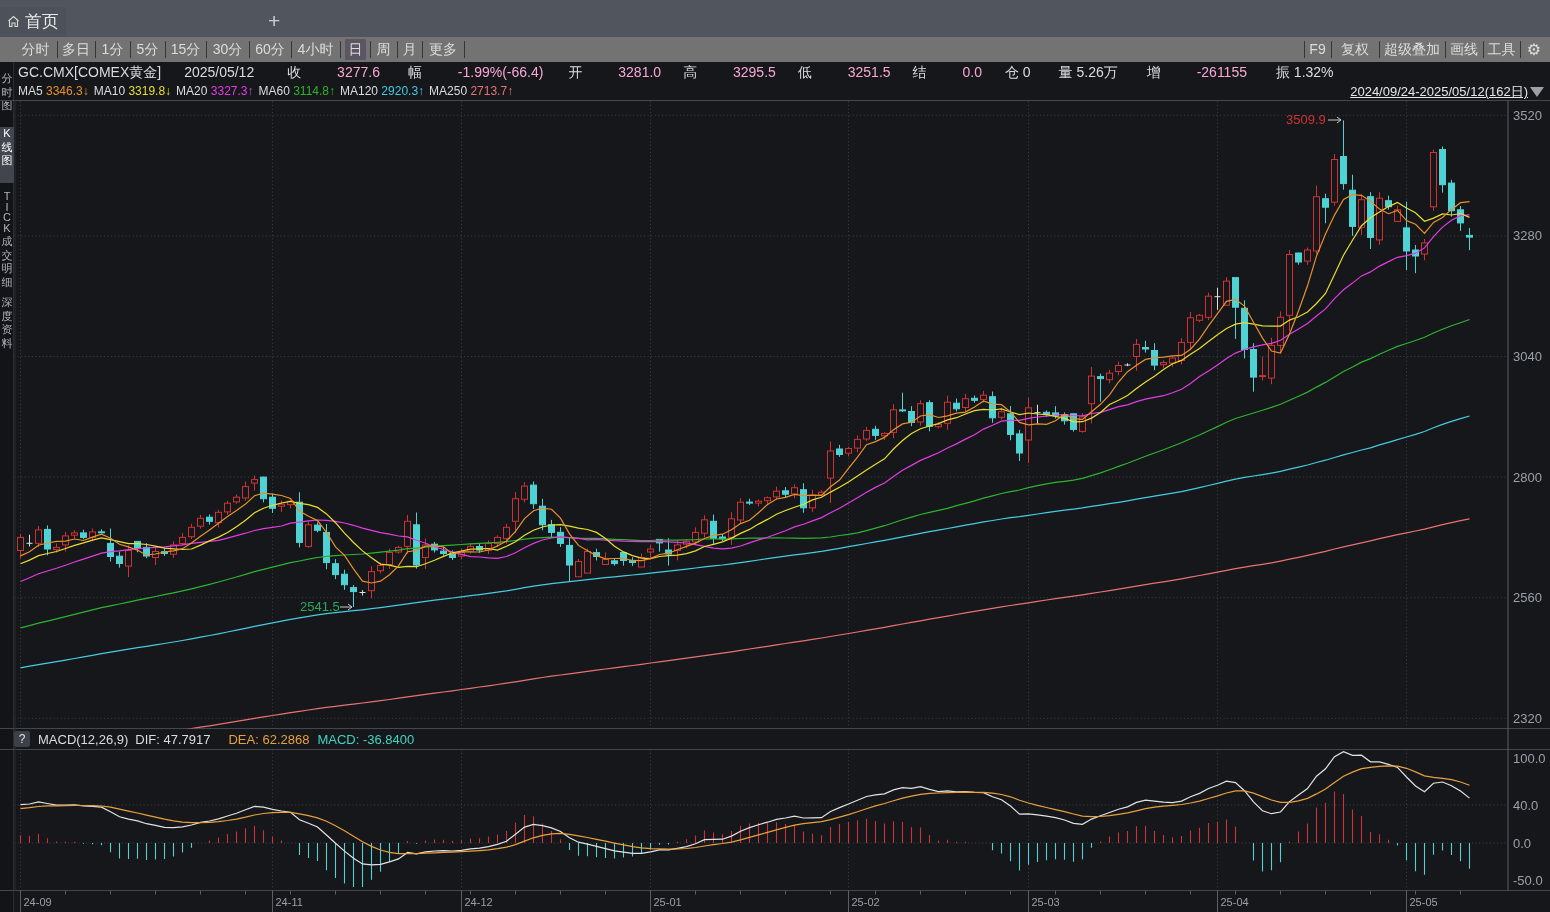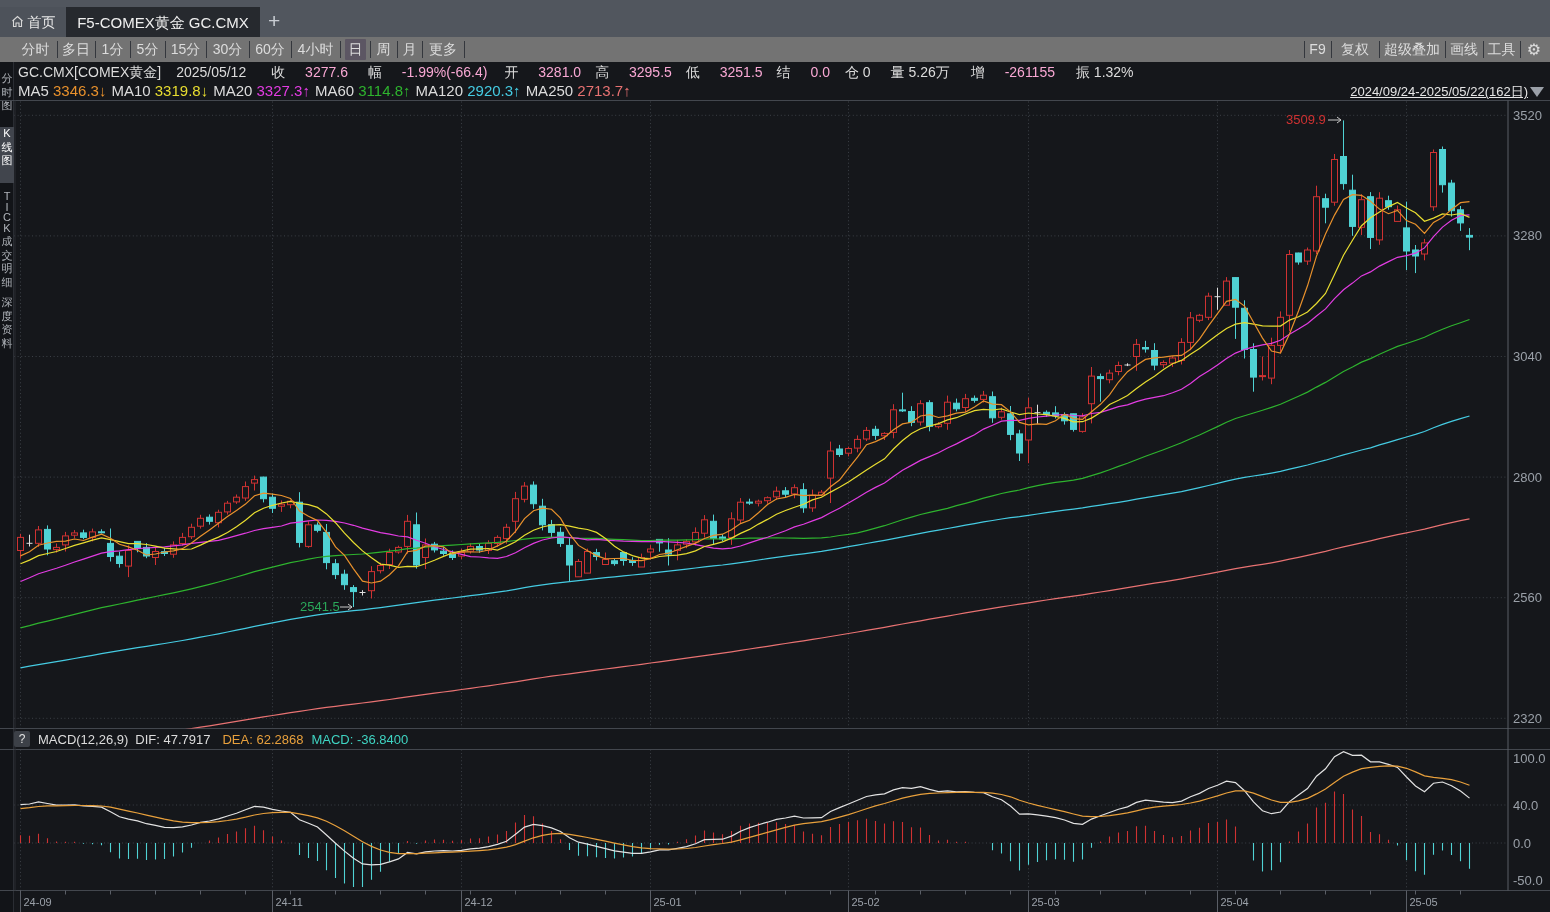--- a/index.html
+++ b/index.html
@@ -1,38 +1,37 @@
 <!DOCTYPE html>
 <html><head><meta charset="utf-8"><style>
 *{margin:0;padding:0;box-sizing:border-box}
 body{width:1550px;height:912px;background:#15171b;font-family:"Liberation Sans",sans-serif;overflow:hidden;position:relative;color:#e8e8e8}
 .tabbar{position:absolute;left:0;top:0;width:1550px;height:37px;background:#51565e}
-.tab-home{position:absolute;left:0;top:7px;width:66px;height:30px;background:#4d525a;color:#e8e8e8;font-size:14px;line-height:30px;text-align:center}
+.tab-home{position:absolute;left:0;top:7px;width:66px;height:30px;background:#4d525a;color:#e8e8e8;font-size:17px;line-height:30px;text-align:center}
 .tab-act{position:absolute;left:66px;top:7px;width:194px;height:30px;background:#26292e;color:#f0f0f0;font-size:15px;line-height:31px;text-align:center}
 .tab-plus{position:absolute;left:268px;top:5px;color:#c8ccd2;font-size:21px;line-height:32px}
 .toolbar{position:absolute;left:0;top:37px;width:1550px;height:25px;background:#737373;font-size:14px;color:#dcdcdc}
 .tb{position:absolute;top:0;height:25px;line-height:25px;text-align:center}
 .tbd{position:absolute;top:4px;height:17px;width:1px;background:#34373d}
 .sel日{background:#5c5663;border-radius:1px;display:inline-block;height:21px;line-height:21px}
 .inforow{position:absolute;left:0;top:62px;width:1550px;height:20px;font-size:14px;line-height:20px;white-space:nowrap}
-.inforow span{margin:8px}
-.marow{position:absolute;left:0;top:82px;width:1550px;height:18px;font-size:15px;line-height:18px;white-space:nowrap}
+.inforow span{margin:16px}
+.marow{position:absolute;left:0;top:82px;width:1550px;height:18px;font-size:12px;line-height:18px;white-space:nowrap}
 .g{color:#f9a8d4}.w{color:#dcdcdc}
 .sidebar{position:absolute;left:0;top:62px;width:14px;bottom:0;background:#121418;border-right:1px solid #2a2d33;font-size:11px;color:#b0b4ba}
 .sbitem{position:absolute;left:0;width:14px;text-align:center;line-height:13.5px}
 .rangelbl{position:absolute;top:83px;right:22px;font-size:13px;color:#e6e6e6;text-decoration:underline}
 .rangearr{position:absolute;top:87px;right:6px;width:0;height:0;border-left:7px solid transparent;border-right:7px solid transparent;border-top:10px solid #9aa0a8}
 .macdhdr{position:absolute;left:0;top:729px;width:1550px;height:20px;font-size:13px;line-height:21px;white-space:nowrap}
 .qbox{display:inline-block;width:16px;height:16px;background:#3c4047;color:#e0e0e0;text-align:center;line-height:16px;border-radius:2px;font-size:12px;margin-left:14px;vertical-align:1px}
 </style></head><body>
 <div class="tabbar">
     <div class="tab-home"><svg width="13" height="13" viewBox="0 0 13 13" style="vertical-align:-1px">
         <path d="M1.5 6L6.5 1.5L11.5 6M2.5 5.5V11.5H5V8H8V11.5H10.5V5.5" fill="none" stroke="#d8d8d8" stroke-width="1.1"></path>
       </svg> 首页</div>
-    <div class="tab-act">F5-COMEX黄金 GC.CMX</div>
     <div class="tab-plus">+</div>
   </div>
 <div class="toolbar">
     <div class="tb" style="left:14px;width:43px">分时</div>
     <div class="tbd" style="left:57px"></div>
     <div class="tb" style="left:57px;width:38px">多日</div>
     <div class="tbd" style="left:95px"></div>
     <div class="tb" style="left:95px;width:35px">1分</div>
     <div class="tbd" style="left:130px"></div>
     <div class="tb" style="left:130px;width:35px">5分</div>
@@ -61,21 +60,21 @@
     <div class="tb" style="left:1379px;width:66px">超级叠加</div>
     <div class="tbd" style="left:1445px"></div>
     <div class="tb" style="left:1445px;width:38px">画线</div>
     <div class="tbd" style="left:1483px"></div>
     <div class="tb" style="left:1483px;width:37px">工具</div>
     <div class="tbd" style="left:1520px"></div>
     <div class="tb" style="left:1521px;width:26px;font-size:16px">⚙</div>
   </div>
 <div class="inforow"><span class="w" style="margin-left:18px">GC.CMX[COMEX黄金]</span><span class="w" style="margin-left:7px">2025/05/12</span><span class="w" style="margin-left:17px">收 </span><span class="g">3277.6</span><span class="w" style="margin-left:12px">幅 </span><span class="g">-1.99%(-66.4)</span><span class="w" style="margin-left:9px">开 </span><span class="g">3281.0</span><span class="w" style="margin-left:6px">高 </span><span class="g">3295.5</span><span class="w" style="margin-left:6px">低 </span><span class="g">3251.5</span><span class="w" style="margin-left:6px">结 </span><span class="g">0.0</span><span class="w" style="margin-left:7px">仓 0</span><span class="w" style="margin-left:12px">量 5.26万</span><span class="w" style="margin-left:13px">增 </span><span class="g">-261155</span><span class="w" style="margin-left:13px">振 1.32%</span></div>
 <div class="marow"><span class="w" style="margin-left:18px">MA5 </span><span style="color:#e8912c">3346.3↓</span><span class="w" style="margin-left:5px">MA10 </span><span style="color:#e8dd30">3319.8↓</span><span class="w" style="margin-left:5px">MA20 </span><span style="color:#e23ce2">3327.3↑</span><span class="w" style="margin-left:5px">MA60 </span><span style="color:#2eb32e">3114.8↑</span><span class="w" style="margin-left:5px">MA120 </span><span style="color:#45cbe2">2920.3↑</span><span class="w" style="margin-left:5px">MA250 </span><span style="color:#e87272">2713.7↑</span></div>
-<div class="rangelbl">2024/09/24-2025/05/22(162日)</div>
+<div class="rangelbl">2024/09/24-2025/05/12(162日)</div>
 <div class="rangearr"></div>
 <div class="sidebar">
     <div class="sbitem" style="top:10px;height:46px;line-height:13.5px">分<br>时<br>图</div>
     <div class="sbitem" style="top:65px;height:56px;background:#41454d;color:#fff;line-height:13.5px">K<br>线<br>图</div>
     <div class="sbitem" style="top:129px;height:42px;line-height:10.5px">T<br>I<br>C<br>K</div>
     <div class="sbitem" style="top:173px;height:57px;line-height:13.5px">成<br>交<br>明<br>细</div>
     <div class="sbitem" style="top:234px;height:57px;line-height:13.5px">深<br>度<br>资<br>料</div>
   </div>
 <svg width="1550" height="812" style="position:absolute;left:0;top:100px">
     <line x1="14.0" y1="15.3" x2="1508.0" y2="15.3" stroke="#3c4047" stroke-width="1" stroke-dasharray="1 2.6"></line>
@@ -356,13 +355,13 @@
 <line x1="1100.5" y1="790.5" x2="1100.5" y2="794.5" stroke="#5a5e66" stroke-width="1"></line>
 <line x1="1145.5" y1="790.5" x2="1145.5" y2="794.5" stroke="#5a5e66" stroke-width="1"></line>
 <line x1="1190.5" y1="790.5" x2="1190.5" y2="794.5" stroke="#5a5e66" stroke-width="1"></line>
 <line x1="1235.5" y1="790.5" x2="1235.5" y2="794.5" stroke="#5a5e66" stroke-width="1"></line>
 <line x1="1280.5" y1="790.5" x2="1280.5" y2="794.5" stroke="#5a5e66" stroke-width="1"></line>
 <line x1="1325.5" y1="790.5" x2="1325.5" y2="794.5" stroke="#5a5e66" stroke-width="1"></line>
 <line x1="1370.5" y1="790.5" x2="1370.5" y2="794.5" stroke="#5a5e66" stroke-width="1"></line>
 <line x1="1415.5" y1="790.5" x2="1415.5" y2="794.5" stroke="#5a5e66" stroke-width="1"></line>
 <line x1="1460.5" y1="790.5" x2="1460.5" y2="794.5" stroke="#5a5e66" stroke-width="1"></line>
   </svg>
-<div class="macdhdr"><span class="qbox">?</span><span class="w" style="margin-left:8px">MACD(12,26,9)</span><span class="w" style="margin-left:7px">DIF: 47.7917</span><span style="margin-left:12px;color:#e8a03c">DEA: 62.2868</span><span style="margin-left:8px;color:#3fd4c2">MACD: -36.8400</span></div>
+<div class="macdhdr"><span class="qbox">?</span><span class="w" style="margin-left:8px">MACD(12,26,9)</span><span class="w" style="margin-left:7px">DIF: 47.7917</span><span style="margin-left:18px;color:#e8a03c">DEA: 62.2868</span><span style="margin-left:8px;color:#3fd4c2">MACD: -36.8400</span></div>
 
 </body></html>

